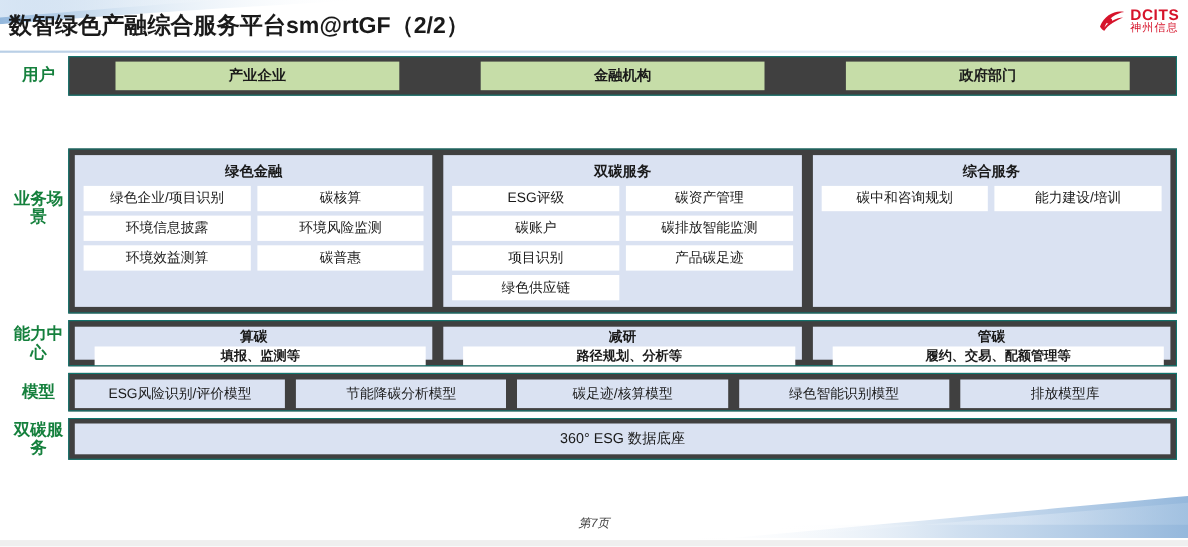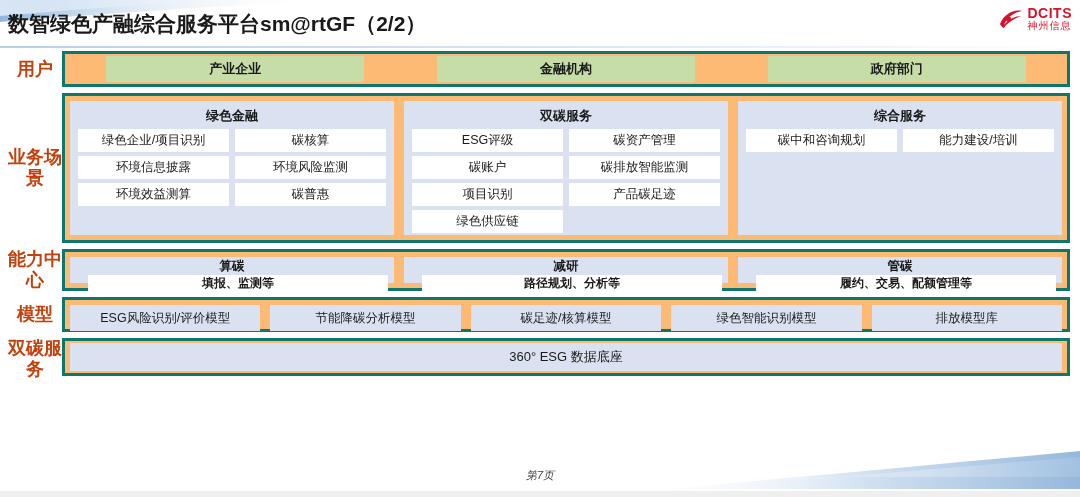--- a/index.html
+++ b/index.html
@@ -86,29 +86,29 @@
     display: flex;
     align-items: stretch;
   }
   .row-label {
     width: 54px;
     min-width: 54px;
     display: flex;
     align-items: center;
     justify-content: center;
     text-align: center;
-    font-size: 18px;
+    font-size: 15px;
     font-weight: bold;
     line-height: 1.15;
-    color: #c2410c;
+    color: #15803d;
   }
   .row-body {
     flex: 1;
-    border: 3px solid #0f766e;
-    background: #fdba74;
+    border: 1px solid #0f766e;
+    background: #404040;
     box-sizing: border-box;
     padding: 5px;
     display: flex;
   }
 
   
   #row-users .row-body {
     height: 36px;
     align-items: center;
     gap: 0;
@@ -128,20 +128,21 @@
     justify-content: center;
     font-size: 13px;
     font-weight: bold;
     color: #1a1a1a;
   }
 
   
   #row-scenarios .row-body {
     height: 150px;
     gap: 10px;
+    margin-top: 42px;
   }
   .scenario-group {
     flex: 1;
     background: #dae2f2;
     box-sizing: border-box;
     padding: 4px 8px 6px 8px;
     display: flex;
     flex-direction: column;
   }
   .group-title {

